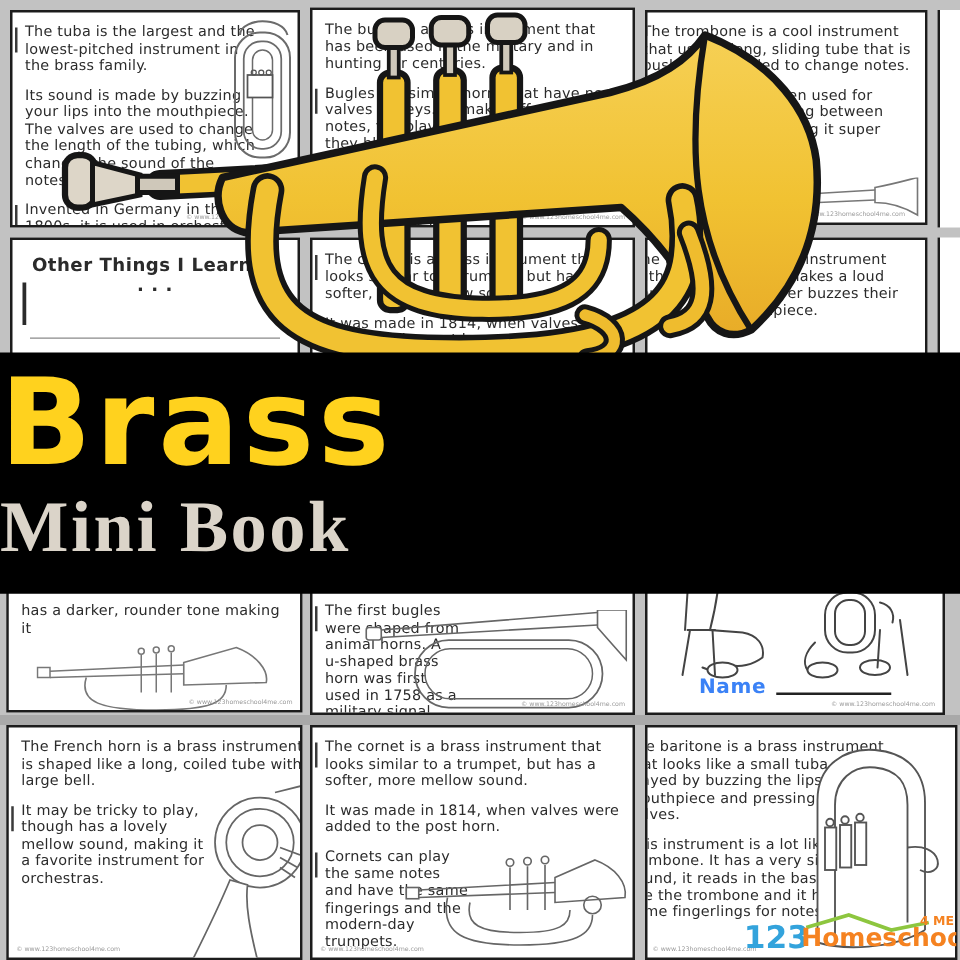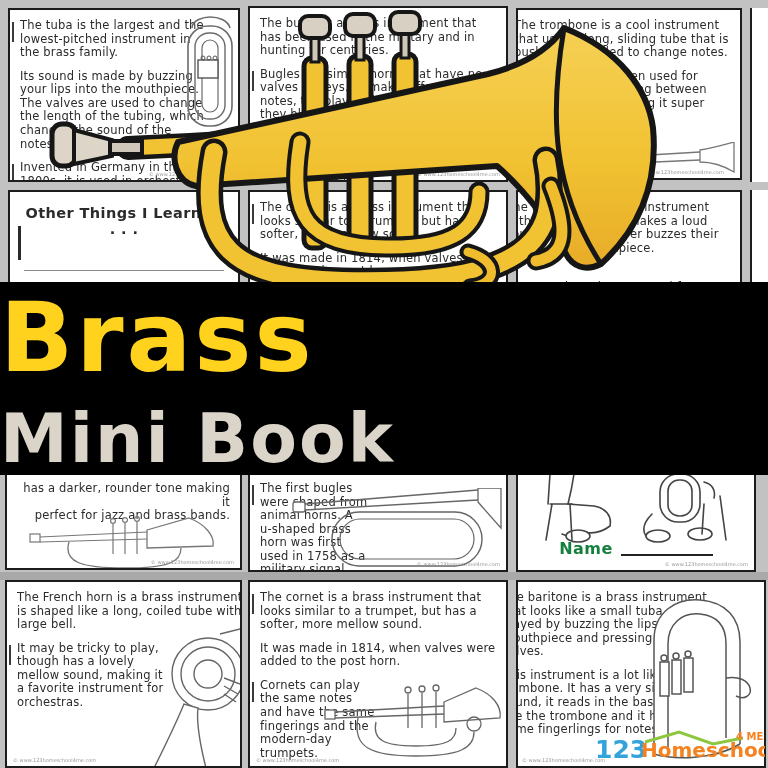--- a/index.html
+++ b/index.html
@@ -20,30 +20,30 @@
 
   
   .notes-title{text-align:center;font-size:14.5px;color:#2b2b2b;font-weight:600;letter-spacing:.4px;margin:4px 0 12px;}
   .rule{height:21px;border-bottom:1.6px solid #8a8a8a;margin:0 4px;}
   .notes-tick{position:absolute;left:8px;top:34px;width:2.5px;height:34px;background:#2b2b2b;}
 
   
   #banner{position:absolute;left:0;top:282px;width:768px;height:193px;background:#000;
           z-index:10;text-align:left;overflow:hidden;}
   #banner .title{font-size:96px;font-weight:800;letter-spacing:3px;line-height:1;margin-top:8px;}
-  #banner .subtitle{font-size:68px;font-weight:800;letter-spacing:2px;line-height:1;margin-top:19px;}
+  #banner .subtitle{font-size:58px;font-weight:800;letter-spacing:2px;line-height:1;margin-top:7px;font-family:Liberation Serif, serif;}
 
   
   #trumpet{position:absolute;left:0;top:0;width:768px;height:768px;z-index:5;pointer-events:none;}
 
   .art{position:absolute;}
   .art svg{display:block;}
 
   .name-row{position:absolute;left:0;bottom:12px;width:100%;text-align:center;}
-  .name-label{font-size:16px;font-weight:700;color:#15803d;letter-spacing:.5px;}
+  .name-label{font-size:16px;font-weight:700;color:#3b82f6;letter-spacing:.5px;}
   .name-line{display:inline-block;width:92px;border-bottom:2px solid #222;margin-left:8px;vertical-align:-2px;}
 
   #logo{position:absolute;right:3px;bottom:2px;z-index:12;}
 
   .cut{position:absolute;background:#a9a9a9;}
 </style>
 </head>
 <body>
 
 <div id="stage">
@@ -125,22 +125,21 @@
     <div class="inner" style="margin-left:-22px;width:246px;">
       <p class="para">The trumpet is a brass instrument with three valves. It makes a loud sound when the player buzzes their lips into the mouthpiece.</p>
       <p class="para" style="margin-top:26px;">Trumpets have been around for thousands of years.</p>
     </div>
   </div>
 
   <div class="sliver" style="left:750px;top:190px;width:18px;height:168px;"></div>
 
   <div class="card" style="left:5px;top:420px;width:237px;height:150px;">
     <div class="inner" style="padding-top:60px;">
-      <p class="para" style="text-align:right;margin:0;">has a darker, rounder tone making it</p>
-      <p class="para" style="text-align:right;margin:0 0 4px;">perfect for jazz and brass bands.</p>
+      <p class="para" style="margin:0;">has a darker, rounder tone making it</p>
       <div class="art" style="left:22px;top:92px;">
         <svg width="196" height="58" viewBox="0 0 196 58">
           <rect x="1" y="20" width="10" height="8" fill="#fff" stroke="#777" stroke-width="1.2"></rect>
           <path d="M11 23 L118 18 M11 28 L118 25" fill="none" stroke="#777" stroke-width="1.2"></path>
           <path d="M118 16 L160 4 C176 10 186 22 184 32 L118 34 Z" fill="#fff" stroke="#777" stroke-width="1.3"></path>
           <path d="M40 28 C34 48 52 54 96 54 C140 54 152 48 152 34" fill="none" stroke="#777" stroke-width="1.3"></path>
           <g stroke="#777" stroke-width="1.2" fill="none">
             <line x1="84" y1="10" x2="84" y2="40"></line>
               <line x1="96" y1="9" x2="96" y2="40"></line>
               <line x1="108" y1="8" x2="108" y2="40"></line>

